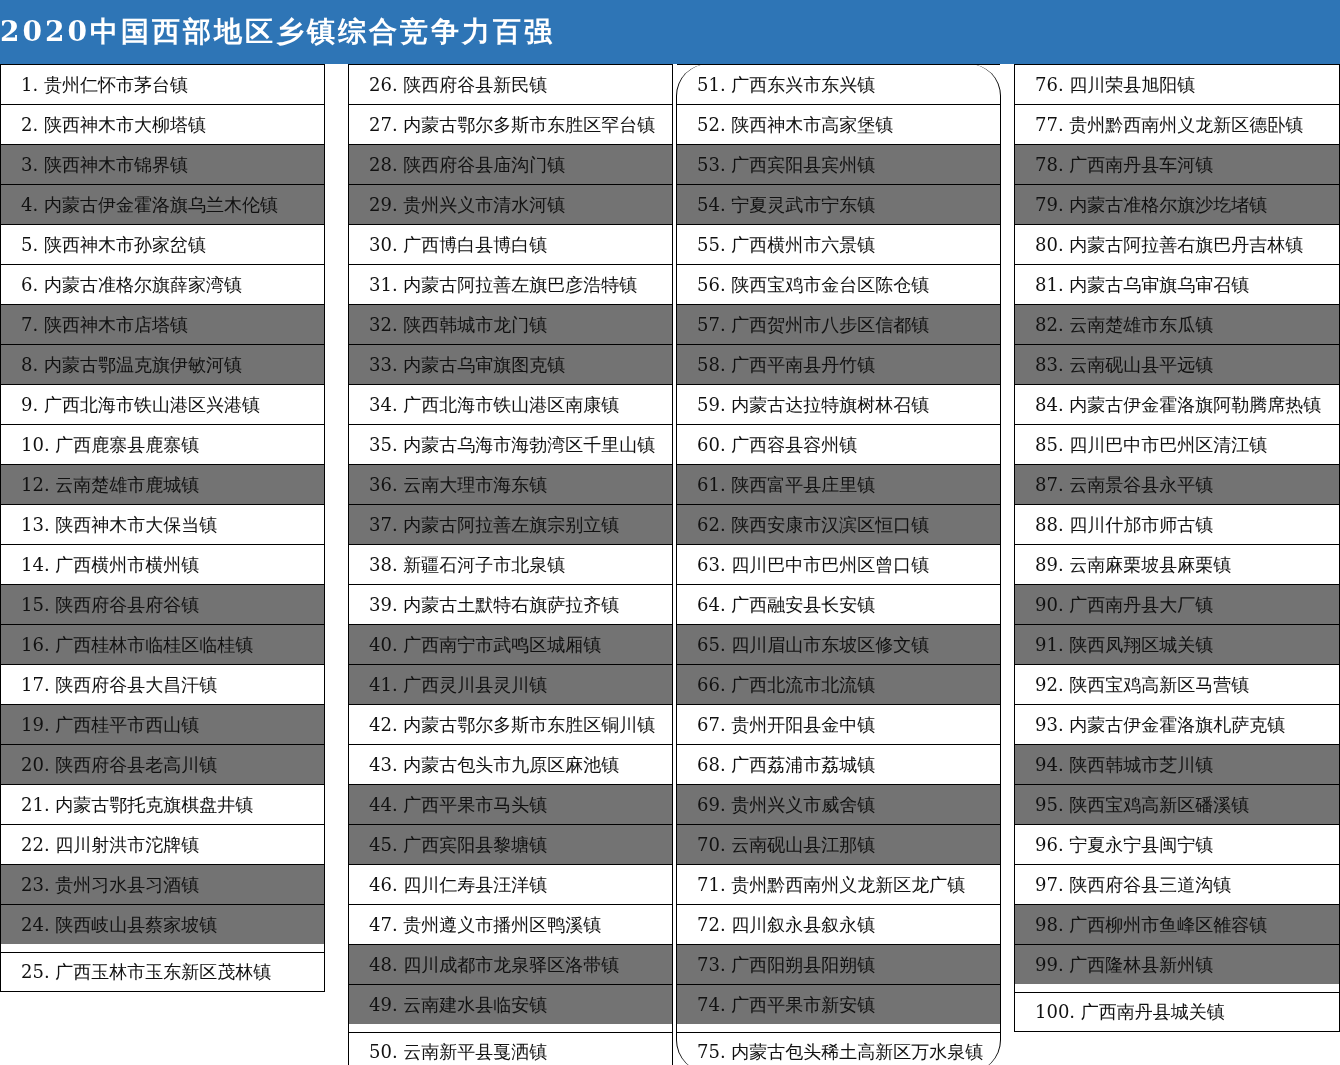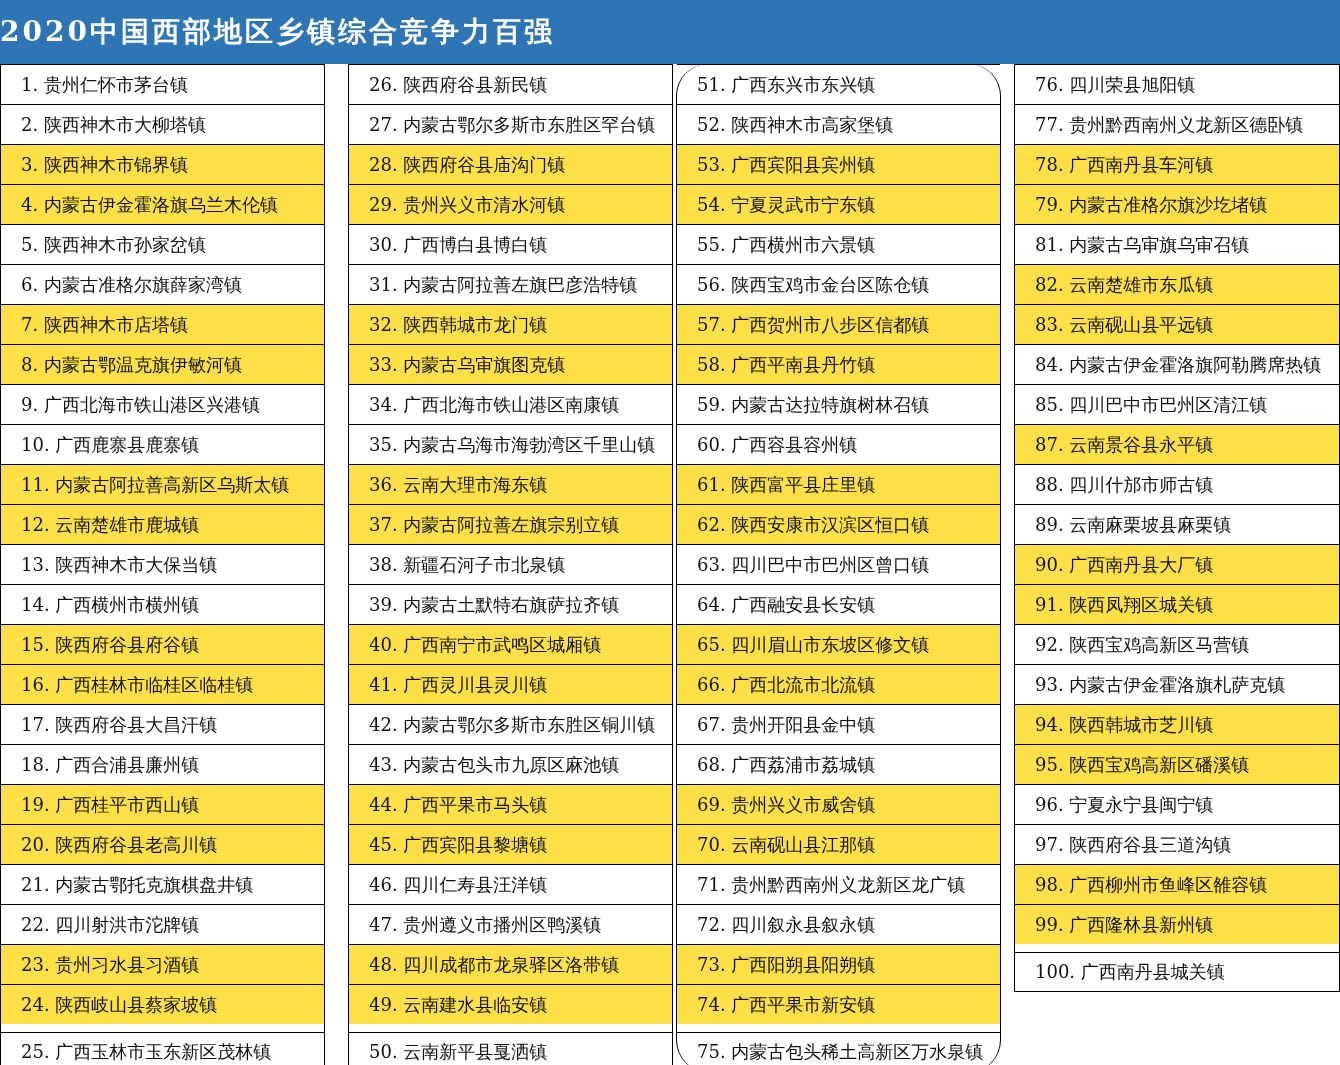--- a/index.html
+++ b/index.html
@@ -24,49 +24,47 @@
     box-sizing: border-box;
   }
   .cell {
     height: 40px; box-sizing: border-box;
     border-top: 1px solid #000;
     display: flex; align-items: center;
     padding-left: 20px;
     font-size: 18px; color: #111; white-space: nowrap; overflow: hidden;
   }
   .cell:last-child { border-bottom: 1px solid #000; margin-top: 8px; }
-  .cell.blue { background: #fde047; }
+  .cell.blue { background: #737373; }
 </style>
 </head>
 <body>
 
 <div class="title-bar">
   <span class="title">2020中国西部地区乡镇综合竞争力百强</span>
 </div>
 
 <div class="columns">
   <div class="col" id="col0" style="left:0px;">
       <div class="cell">1. 贵州仁怀市茅台镇</div>
       <div class="cell">2. 陕西神木市大柳塔镇</div>
       <div class="cell blue">3. 陕西神木市锦界镇</div>
       <div class="cell blue">4. 内蒙古伊金霍洛旗乌兰木伦镇</div>
       <div class="cell">5. 陕西神木市孙家岔镇</div>
       <div class="cell">6. 内蒙古准格尔旗薛家湾镇</div>
       <div class="cell blue">7. 陕西神木市店塔镇</div>
       <div class="cell blue">8. 内蒙古鄂温克旗伊敏河镇</div>
       <div class="cell">9. 广西北海市铁山港区兴港镇</div>
       <div class="cell">10. 广西鹿寨县鹿寨镇</div>
-      <div class="cell blue">11. 内蒙古阿拉善高新区乌斯太镇</div>
       <div class="cell blue">12. 云南楚雄市鹿城镇</div>
       <div class="cell">13. 陕西神木市大保当镇</div>
       <div class="cell">14. 广西横州市横州镇</div>
       <div class="cell blue">15. 陕西府谷县府谷镇</div>
       <div class="cell blue">16. 广西桂林市临桂区临桂镇</div>
       <div class="cell">17. 陕西府谷县大昌汗镇</div>
-      <div class="cell">18. 广西合浦县廉州镇</div>
       <div class="cell blue">19. 广西桂平市西山镇</div>
       <div class="cell blue">20. 陕西府谷县老高川镇</div>
       <div class="cell">21. 内蒙古鄂托克旗棋盘井镇</div>
       <div class="cell">22. 四川射洪市沱牌镇</div>
       <div class="cell blue">23. 贵州习水县习酒镇</div>
       <div class="cell blue">24. 陕西岐山县蔡家坡镇</div>
       <div class="cell">25. 广西玉林市玉东新区茂林镇</div>
     </div>
   <div class="col" id="col1" style="left:348px;">
       <div class="cell">26. 陕西府谷县新民镇</div>
@@ -120,20 +118,21 @@
       <div class="cell">72. 四川叙永县叙永镇</div>
       <div class="cell blue">73. 广西阳朔县阳朔镇</div>
       <div class="cell blue">74. 广西平果市新安镇</div>
       <div class="cell">75. 内蒙古包头稀土高新区万水泉镇</div>
     </div>
   <div class="col" id="col3" style="left:1014px; width:326px;">
       <div class="cell">76. 四川荣县旭阳镇</div>
       <div class="cell">77. 贵州黔西南州义龙新区德卧镇</div>
       <div class="cell blue">78. 广西南丹县车河镇</div>
       <div class="cell blue">79. 内蒙古准格尔旗沙圪堵镇</div>
+      <div class="cell">80. 内蒙古阿拉善右旗巴丹吉林镇</div>
       <div class="cell">81. 内蒙古乌审旗乌审召镇</div>
       <div class="cell blue">82. 云南楚雄市东瓜镇</div>
       <div class="cell blue">83. 云南砚山县平远镇</div>
       <div class="cell">84. 内蒙古伊金霍洛旗阿勒腾席热镇</div>
       <div class="cell">85. 四川巴中市巴州区清江镇</div>
       <div class="cell blue">87. 云南景谷县永平镇</div>
       <div class="cell">88. 四川什邡市师古镇</div>
       <div class="cell">89. 云南麻栗坡县麻栗镇</div>
       <div class="cell blue">90. 广西南丹县大厂镇</div>
       <div class="cell blue">91. 陕西凤翔区城关镇</div>

